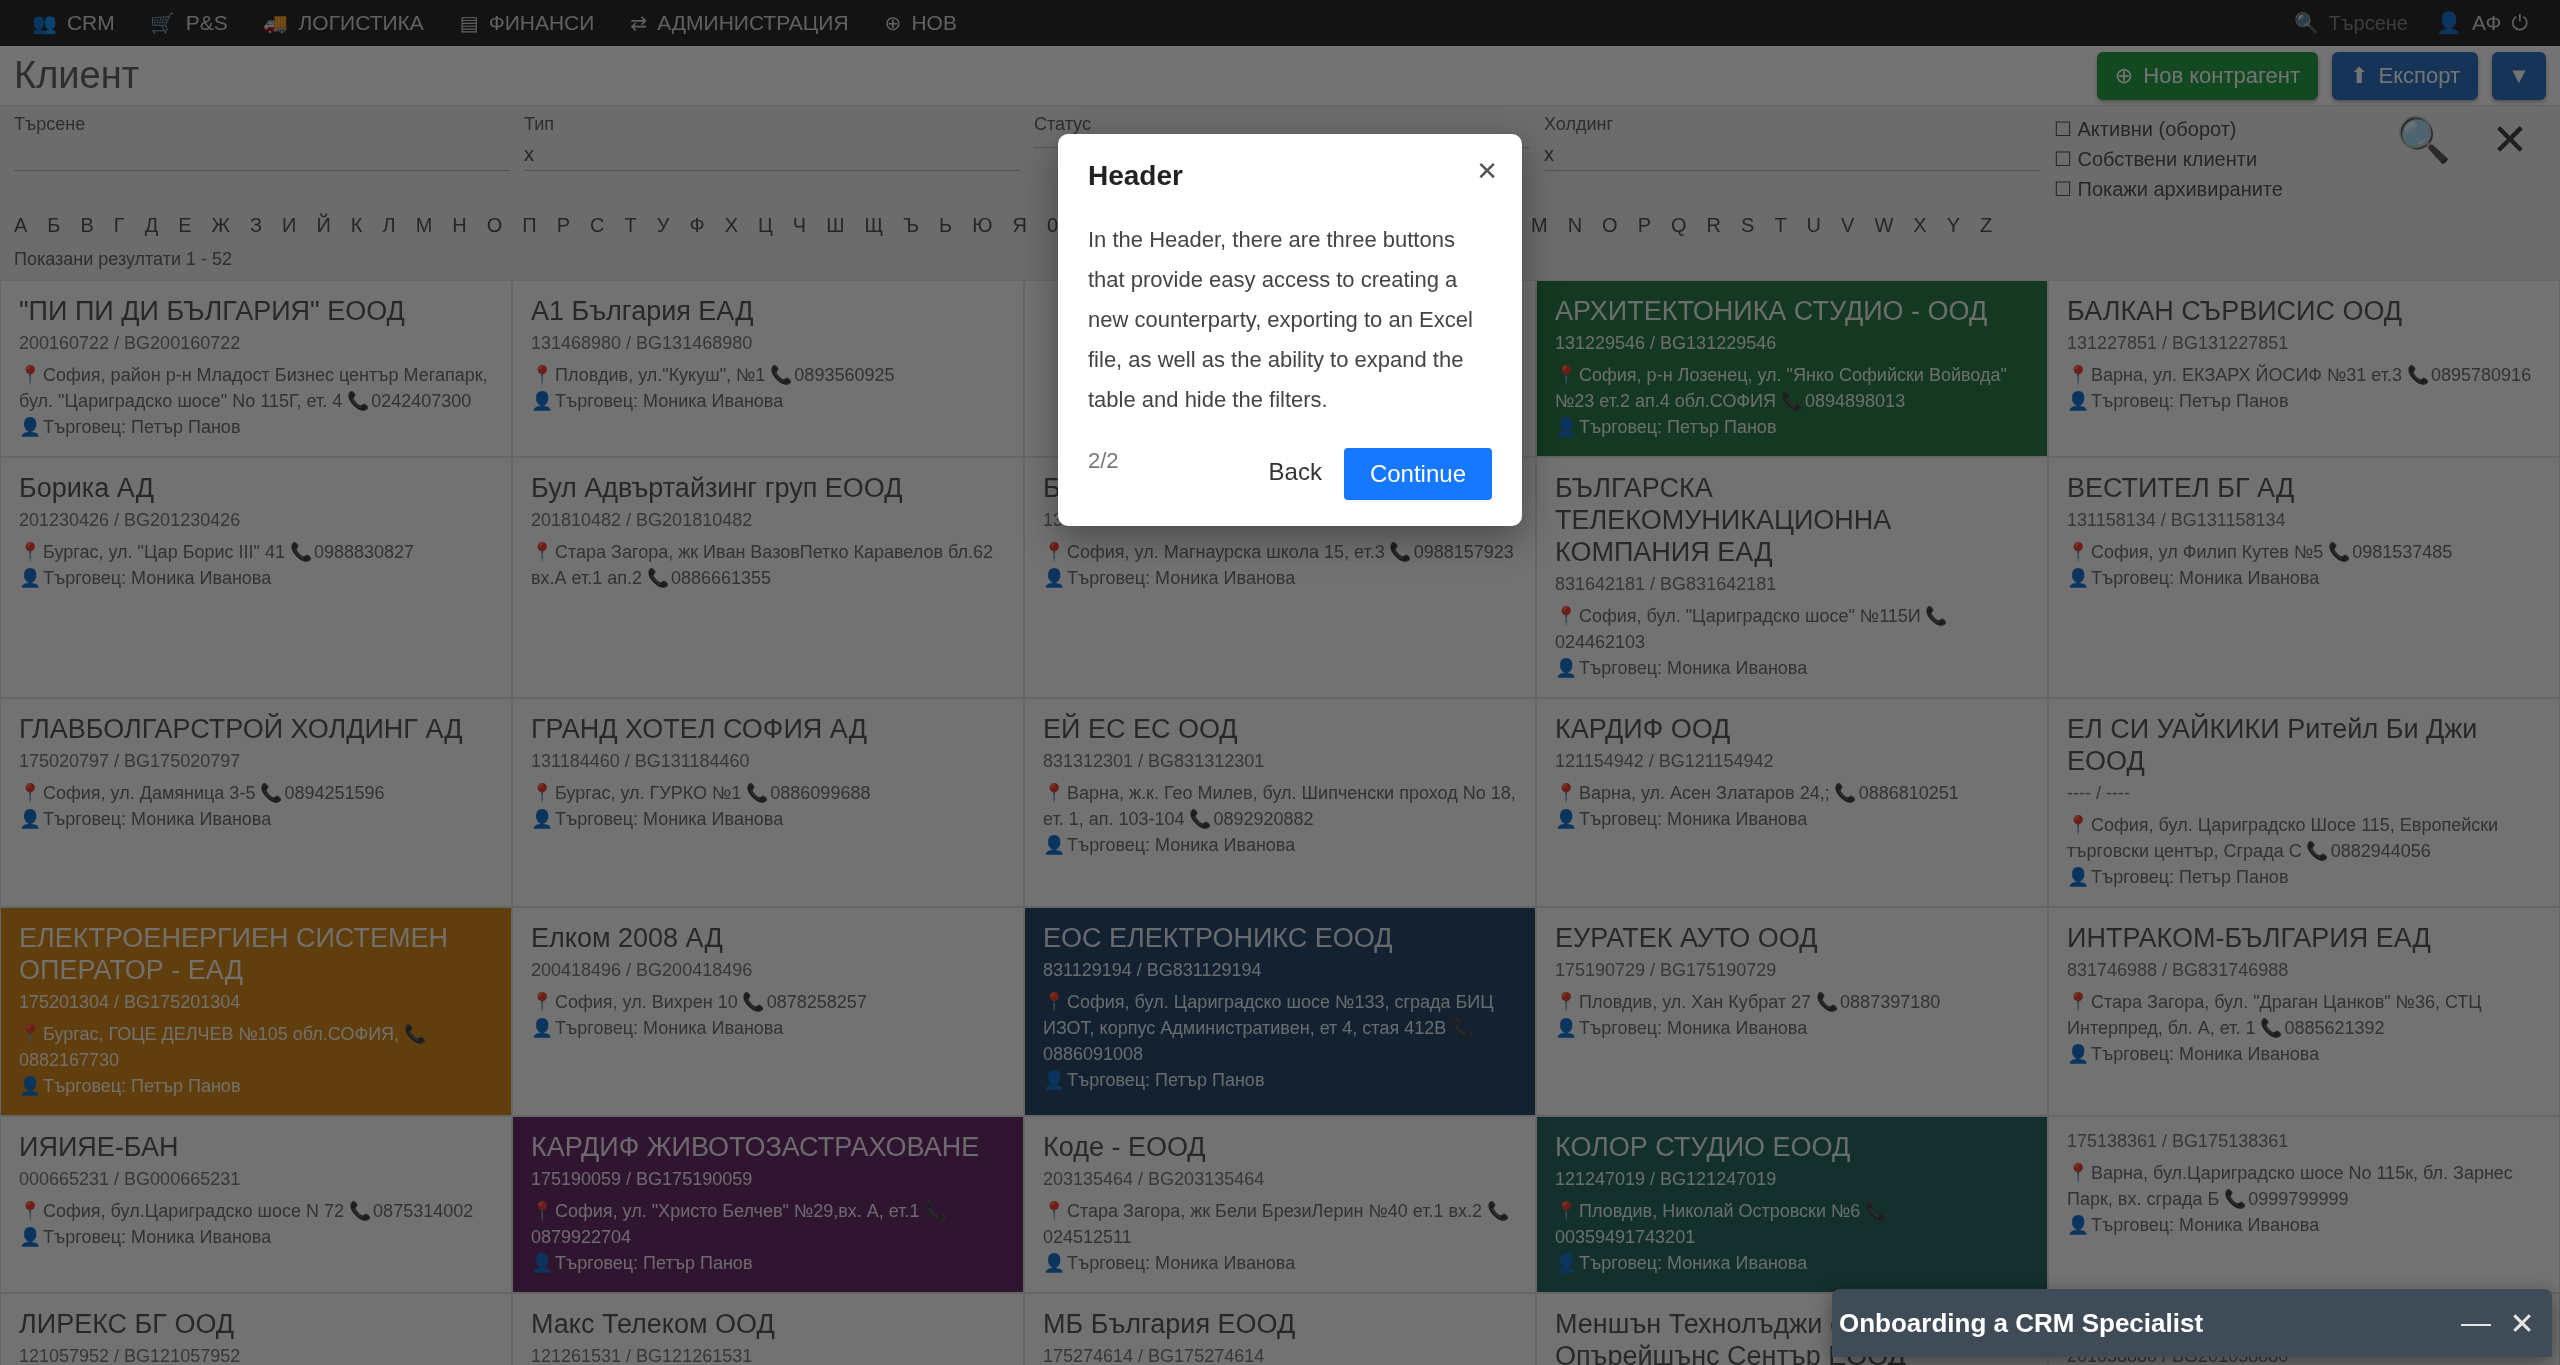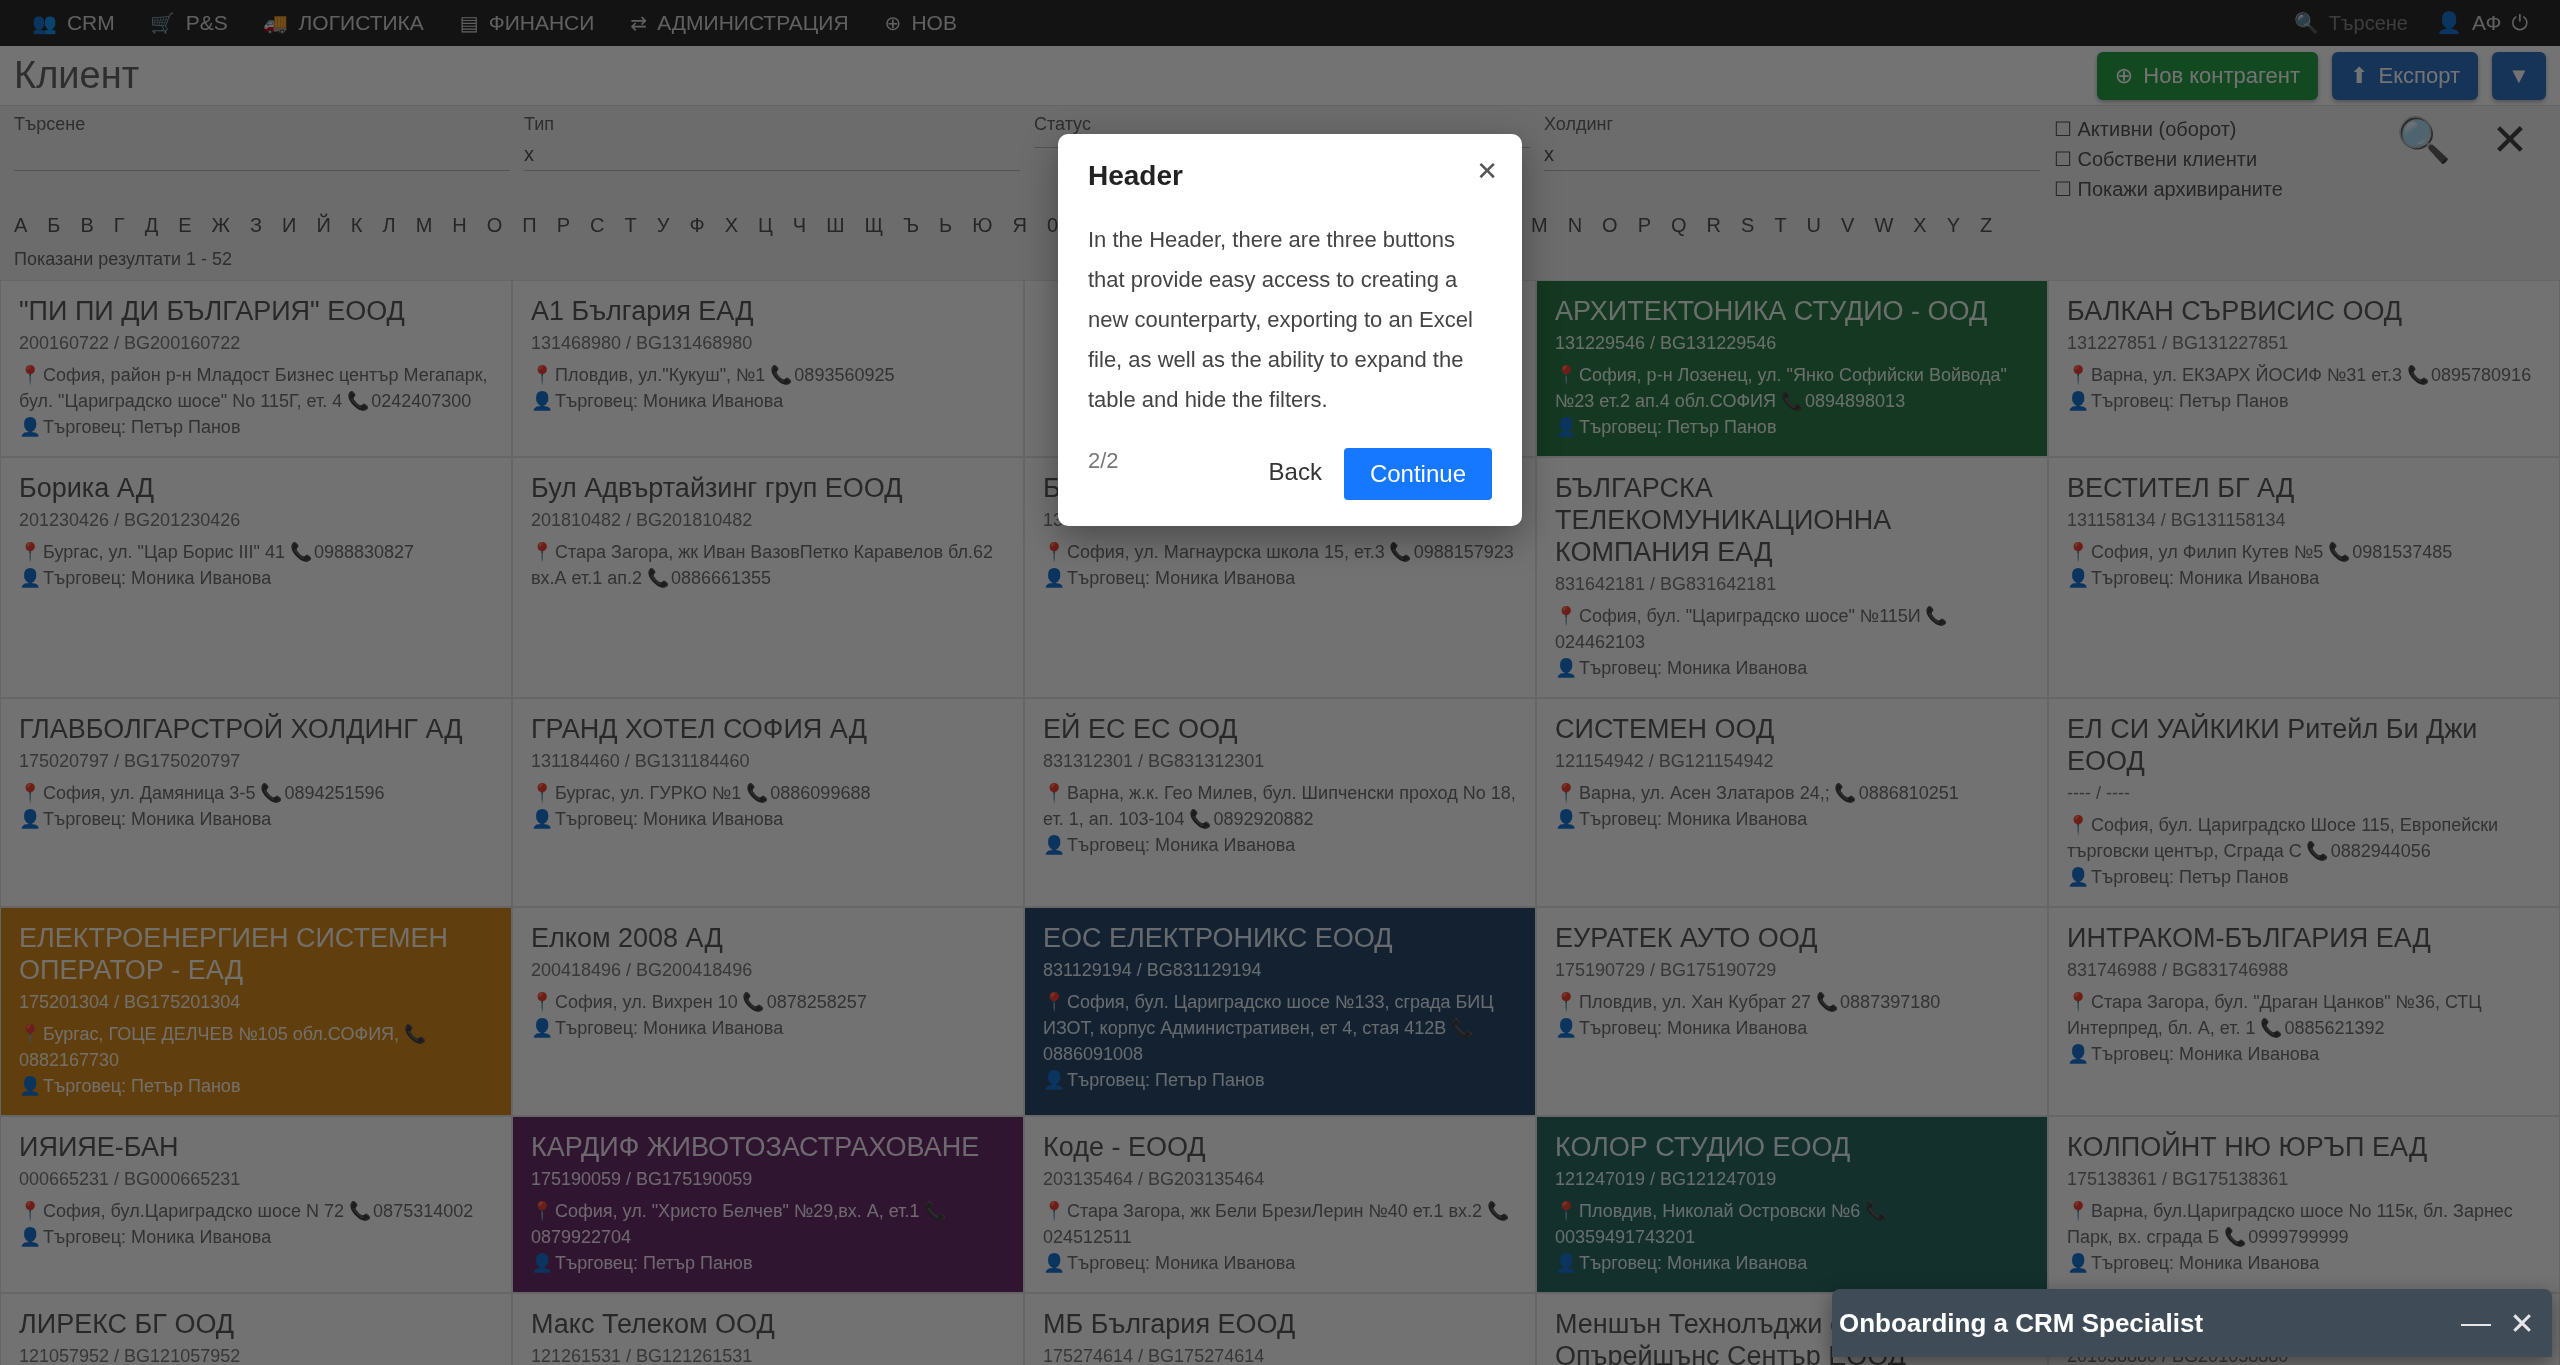--- a/index.html
+++ b/index.html
@@ -285,21 +285,21 @@
       <div class="line"><span class="ico">📍</span>Бургас, ул. ГУРКО №1 <span class="ico">📞</span>0886099688</div>
       <div class="line"><span class="ico">👤</span>Търговец: Моника Иванова</div>
     </div>
     <div class="card">
       <h3>ЕЙ ЕС ЕС ООД</h3>
       <div class="ids">831312301 / BG831312301</div>
       <div class="line"><span class="ico">📍</span>Варна, ж.к. Гео Милев, бул. Шипченски проход No 18, ет. 1, ап. 103-104 <span class="ico">📞</span>0892920882</div>
       <div class="line"><span class="ico">👤</span>Търговец: Моника Иванова</div>
     </div>
     <div class="card">
-      <h3>СИСТЕМЕН ООД</h3>
+      <h3>КАРДИФ ООД</h3>
       <div class="ids">121154942 / BG121154942</div>
       <div class="line"><span class="ico">📍</span>Варна, ул. Асен Златаров 24,; <span class="ico">📞</span>0886810251</div>
       <div class="line"><span class="ico">👤</span>Търговец: Моника Иванова</div>
     </div>
     <div class="card">
       <h3>ЕЛ СИ УАЙКИКИ Ритейл Би Джи ЕООД</h3>
       <div class="ids">---- / ----</div>
       <div class="line"><span class="ico">📍</span>София, бул. Цариградско Шосе 115, Европейски търговски център, Сграда С <span class="ico">📞</span>0882944056</div>
       <div class="line"><span class="ico">👤</span>Търговец: Петър Панов</div>
     </div>
@@ -351,21 +351,20 @@
       <div class="line"><span class="ico">📍</span>Стара Загора, жк Бели БрезиЛерин №40 ет.1 вх.2 <span class="ico">📞</span>024512511</div>
       <div class="line"><span class="ico">👤</span>Търговец: Моника Иванова</div>
     </div>
     <div class="card teal">
       <h3>КОЛОР СТУДИО ЕООД</h3>
       <div class="ids">121247019 / BG121247019</div>
       <div class="line"><span class="ico">📍</span>Пловдив, Николай Островски №6 <span class="ico">📞</span>00359491743201</div>
       <div class="line"><span class="ico">👤</span>Търговец: Моника Иванова</div>
     </div>
     <div class="card">
-      <h3>КОЛПОЙНТ НЮ ЮРЪП ЕАД</h3>
       <div class="ids">175138361 / BG175138361</div>
       <div class="line"><span class="ico">📍</span>Варна, бул.Цариградско шосе No 115к, бл. Зарнес Парк, вх. сграда Б <span class="ico">📞</span>0999799999</div>
       <div class="line"><span class="ico">👤</span>Търговец: Моника Иванова</div>
     </div>
     <div class="card">
       <h3>ЛИРЕКС БГ ООД</h3>
       <div class="ids">121057952 / BG121057952</div>
     </div>
     <div class="card">
       <h3>Макс Телеком ООД</h3>

